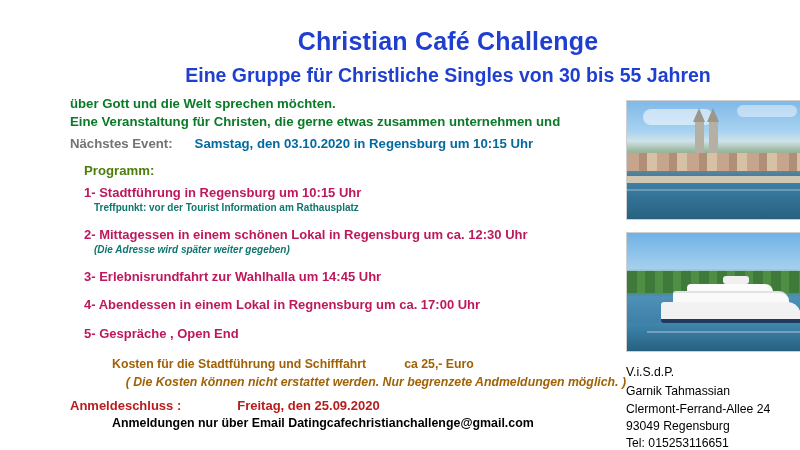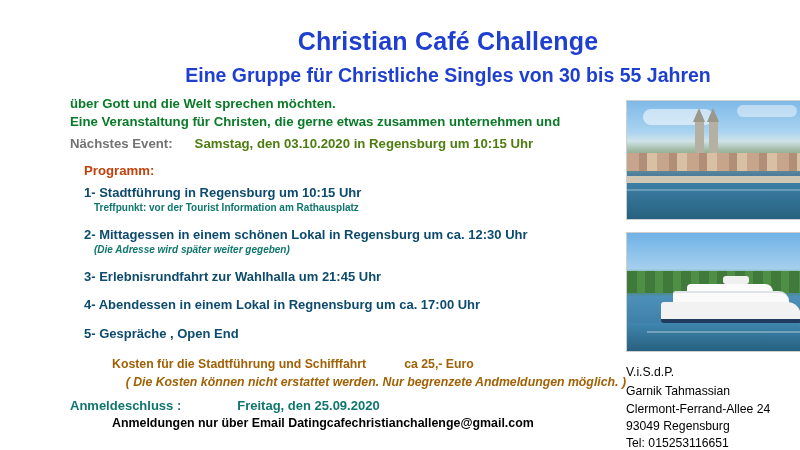--- a/index.html
+++ b/index.html
@@ -55,36 +55,36 @@
   .nextevent {
     font-size: 13.2px;
     font-weight: bold;
     margin: 4px 0 10px 4px;
     line-height: 1.3;
   }
   .nextevent .lbl {
     color: #737373;
   }
   .nextevent .val {
-    color: #4d7c0f;
+    color: #0369a1;
     margin-left: 22px;
   }
   .programm-head {
     font-size: 13.2px;
     font-weight: bold;
-    color: #c2410c;
+    color: #4d7c0f;
     margin: 6px 0 6px 18px;
   }
   .item {
     margin: 0 0 4px 18px;
   }
   .item .line1 {
     font-size: 13px;
     font-weight: bold;
-    color: #0c4a6e;
+    color: #be185d;
     line-height: 1.35;
   }
   .item .line2 {
     font-size: 10px;
     font-weight: bold;
     color: #0f766e;
     line-height: 1.35;
     margin-left: 10px;
   }
   .item .line2.italic {
@@ -104,21 +104,21 @@
     width: 38px;
   }
   .costs .italic {
     font-style: italic;
     text-align: right;
   }
   .deadline {
     margin: 6px 0 2px 4px;
     font-size: 13px;
     font-weight: bold;
-    color: #0f766e;
+    color: #b91c1c;
   }
   .deadline .date {
     margin-left: 56px;
   }
   .reg-line {
     margin: 2px 0 0 46px;
     font-size: 12.4px;
     font-weight: bold;
     color: #000;
     line-height: 1.45;
@@ -289,21 +289,21 @@
     </div>
     <div class="spacer-sm"></div>
 
     <div class="item">
       <div class="line1">2- Mittagessen in einem schönen Lokal in Regensburg um ca. 12:30 Uhr</div>
       <div class="line2 italic">(Die Adresse wird später weiter gegeben)</div>
     </div>
     <div class="spacer-sm"></div>
 
     <div class="item">
-      <div class="line1">3- Erlebnisrundfahrt  zur Wahlhalla  um 21:45 Uhr</div>
+      <div class="line1">3- Erlebnisrundfahrt  zur Wahlhalla  um 14:45 Uhr</div>
     </div>
     <div class="spacer-sm"></div>
 
     <div class="item">
       <div class="line1">4- Abendessen in einem Lokal in Regnensburg um ca. 17:00 Uhr</div>
     </div>
     <div class="spacer-sm"></div>
 
     <div class="item">
       <div class="line1">5- Gespräche  , Open End</div>

